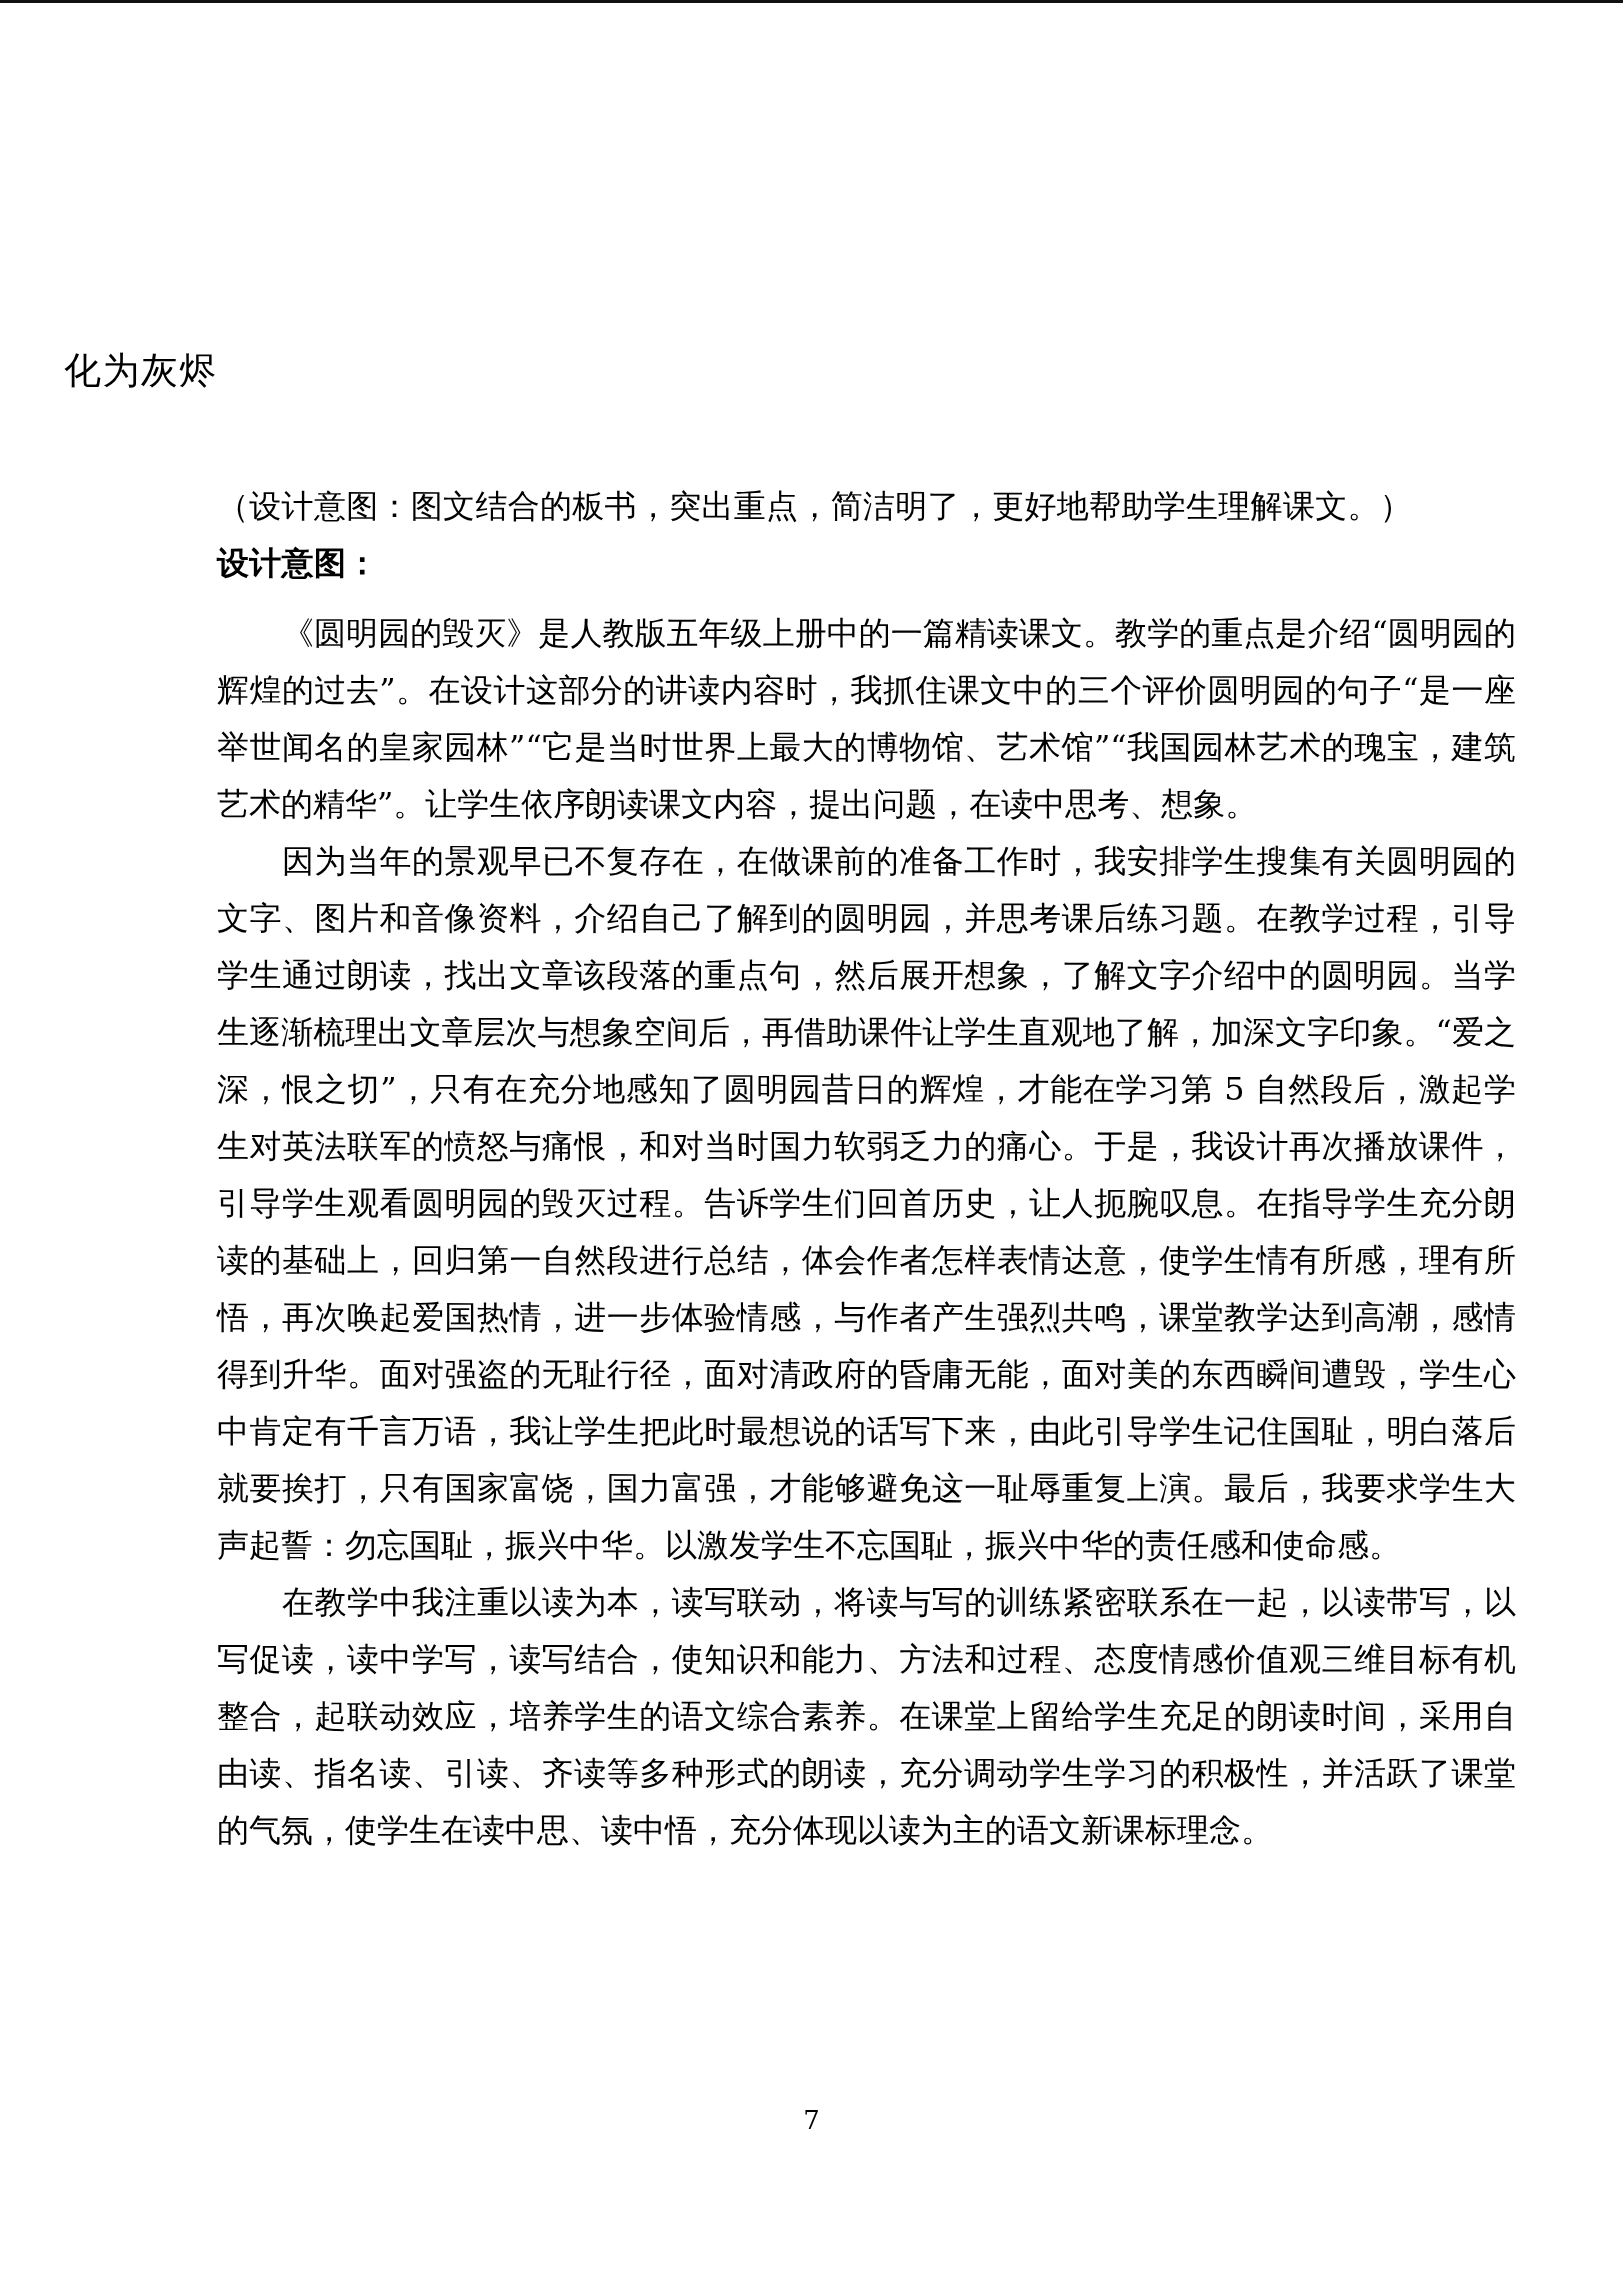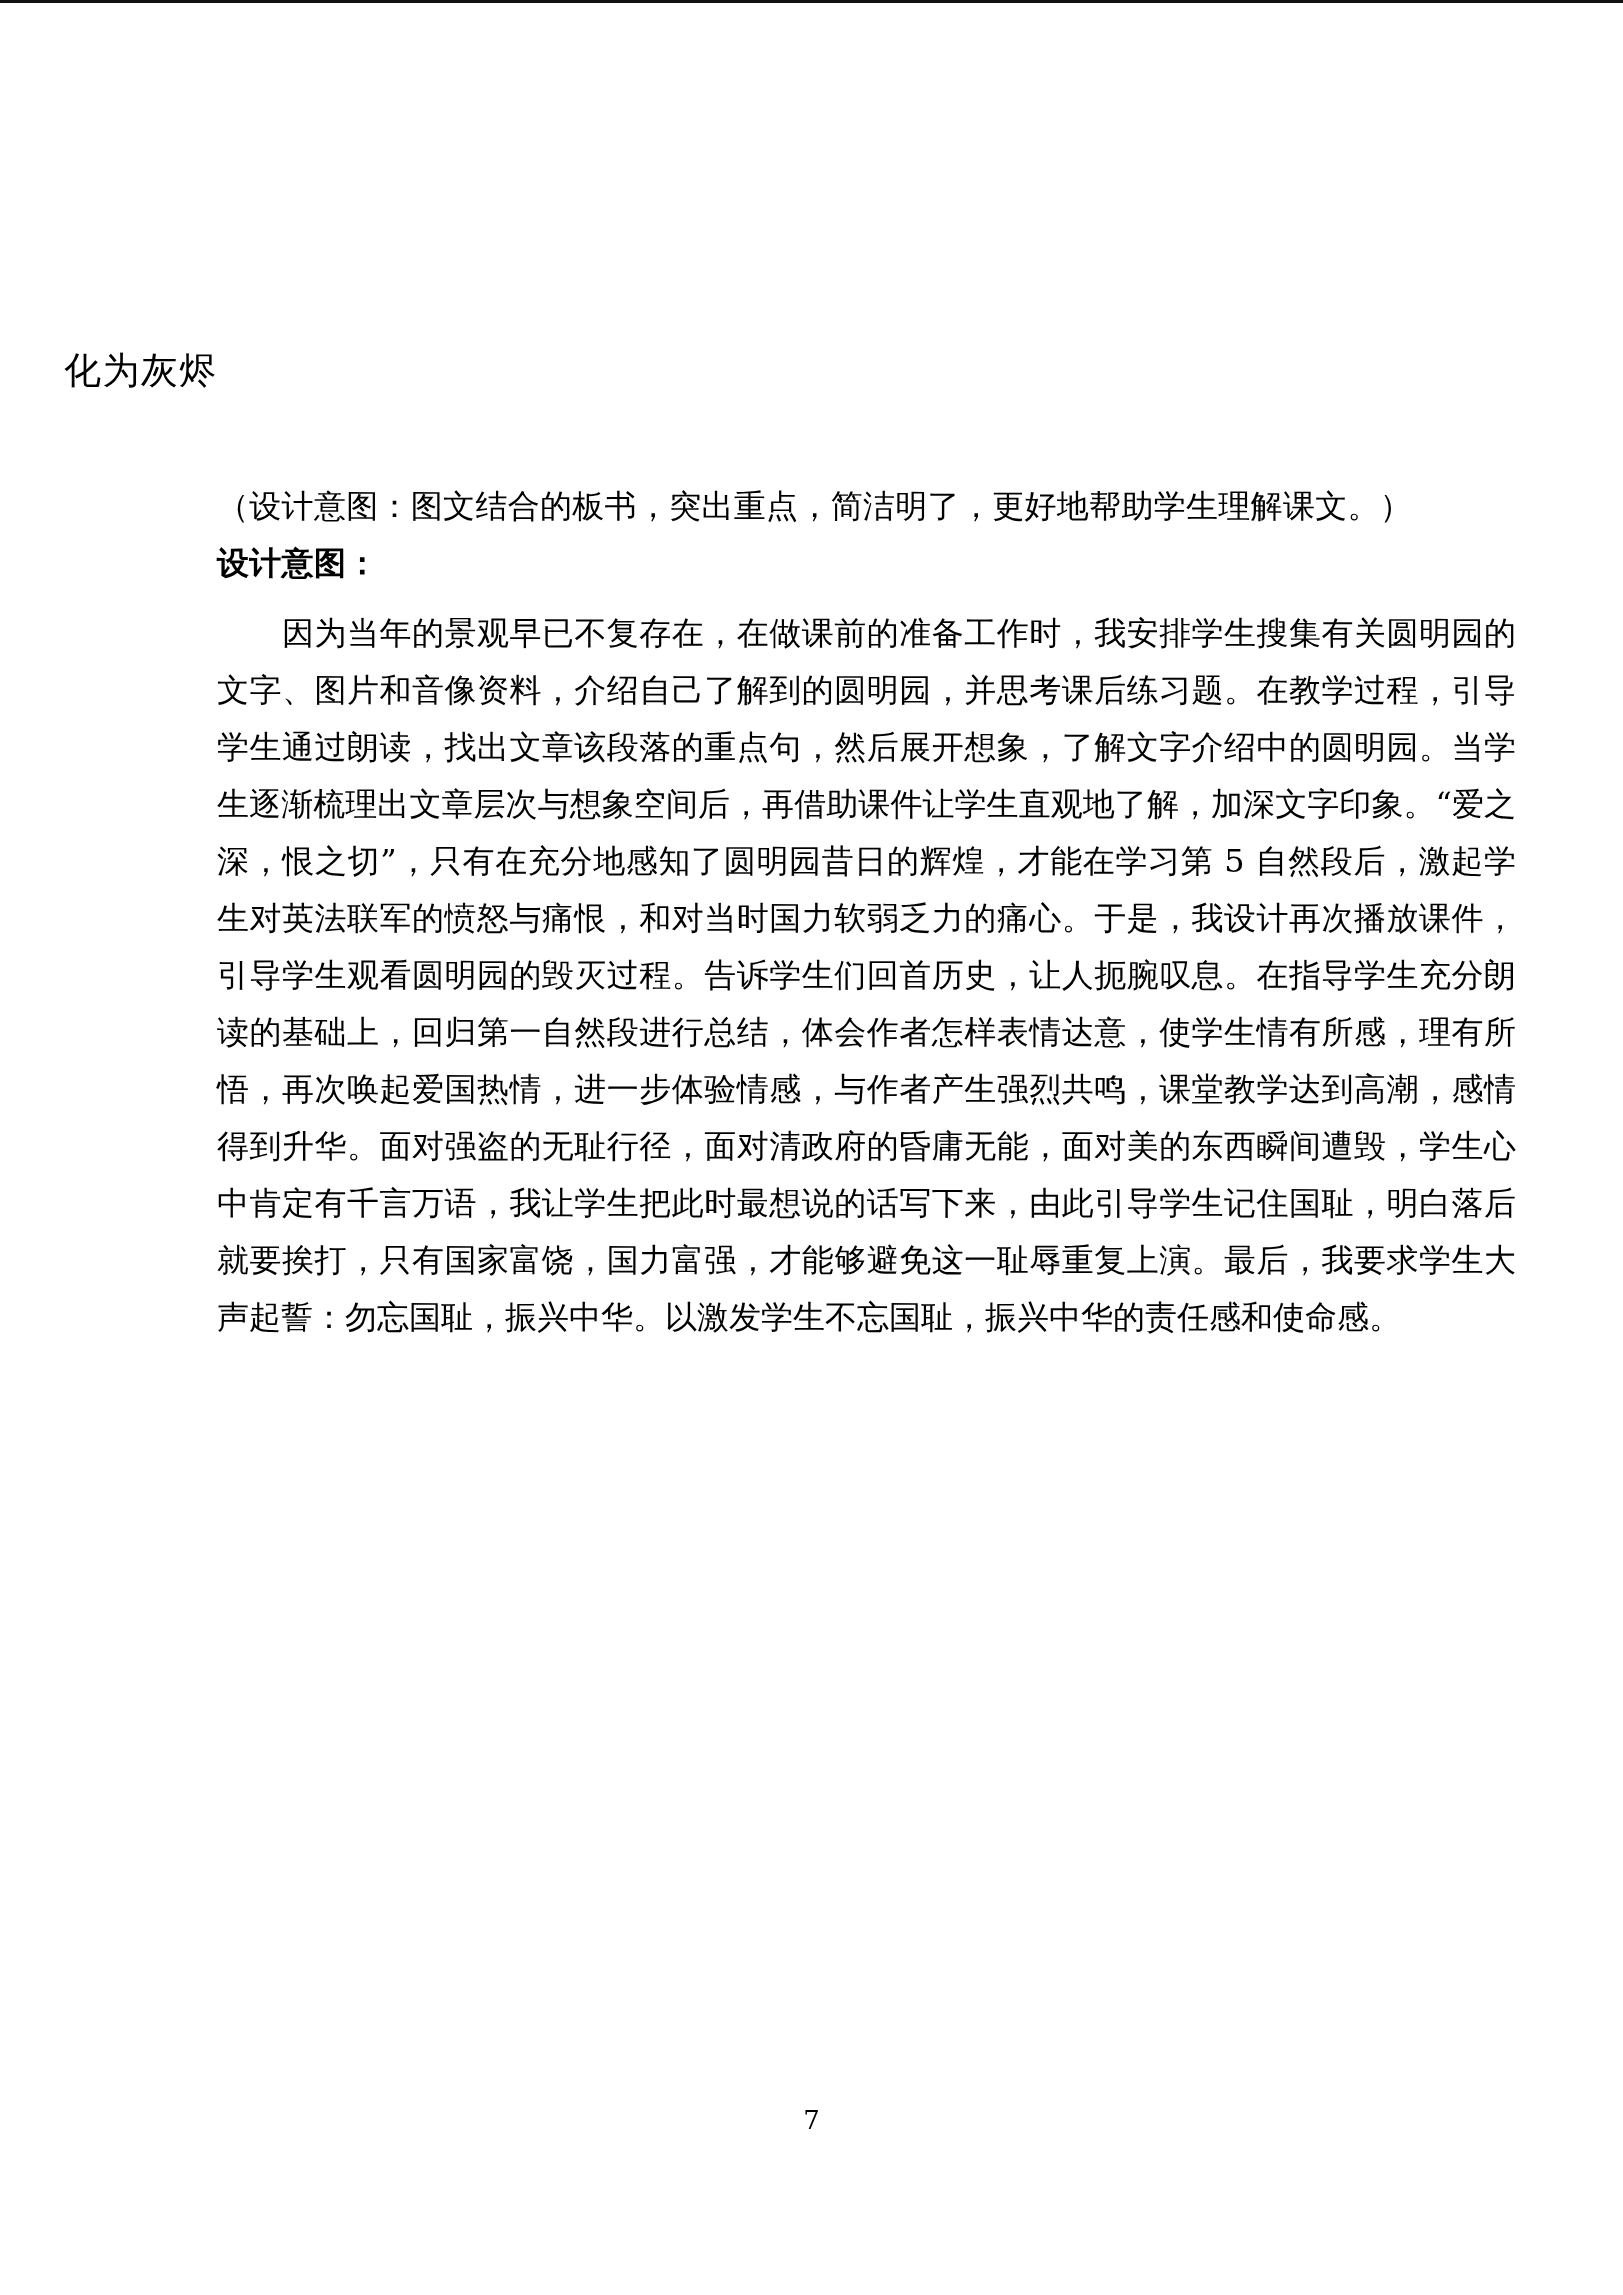--- a/index.html
+++ b/index.html
@@ -108,21 +108,23 @@
 
   <h1 class="board-heading">化为灰烬</h1>
 
   <div class="content">
 
     <div class="design-note">（设计意图：图文结合的板书，突出重点，简洁明了，更好地帮助学生理解课文。）</div>
 
     <div class="section-title">设计意图：</div>
 
     <div class="body-block">
+      <p class="body-par">《圆明园的毁灭》是人教版五年级上册中的一篇精读课文。教学的重点是介绍“圆明园的辉煌的过去”。在设计这部分的讲读内容时，我抓住课文中的三个评价圆明园的句子“是一座举世闻名的皇家园林”“它是当时世界上最大的博物馆、艺术馆”“我国园林艺术的瑰宝，建筑艺术的精华”。让学生依序朗读课文内容，提出问题，在读中思考、想象。</p>
       <p class="body-par">因为当年的景观早已不复存在，在做课前的准备工作时，我安排学生搜集有关圆明园的文字、图片和音像资料，介绍自己了解到的圆明园，并思考课后练习题。在教学过程，引导学生通过朗读，找出文章该段落的重点句，然后展开想象，了解文字介绍中的圆明园。当学生逐渐梳理出文章层次与想象空间后，再借助课件让学生直观地了解，加深文字印象。“爱之深，恨之切”，只有在充分地感知了圆明园昔日的辉煌，才能在学习第 5 自然段后，激起学生对英法联军的愤怒与痛恨，和对当时国力软弱乏力的痛心。于是，我设计再次播放课件，引导学生观看圆明园的毁灭过程。告诉学生们回首历史，让人扼腕叹息。在指导学生充分朗读的基础上，回归第一自然段进行总结，体会作者怎样表情达意，使学生情有所感，理有所悟，再次唤起爱国热情，进一步体验情感，与作者产生强烈共鸣，课堂教学达到高潮，感情得到升华。面对强盗的无耻行径，面对清政府的昏庸无能，面对美的东西瞬间遭毁，学生心中肯定有千言万语，我让学生把此时最想说的话写下来，由此引导学生记住国耻，明白落后就要挨打，只有国家富饶，国力富强，才能够避免这一耻辱重复上演。最后，我要求学生大声起誓：勿忘国耻，振兴中华。以激发学生不忘国耻，振兴中华的责任感和使命感。</p>
+      <p class="body-par">在教学中我注重以读为本，读写联动，将读与写的训练紧密联系在一起，以读带写，以写促读，读中学写，读写结合，使知识和能力、方法和过程、态度情感价值观三维目标有机整合，起联动效应，培养学生的语文综合素养。在课堂上留给学生充足的朗读时间，采用自由读、指名读、引读、齐读等多种形式的朗读，充分调动学生学习的积极性，并活跃了课堂的气氛，使学生在读中思、读中悟，充分体现以读为主的语文新课标理念。</p>
     </div>
 
   </div>
 
   <div class="page-number">7</div>
 
 </div>
 
 
 </body></html>

